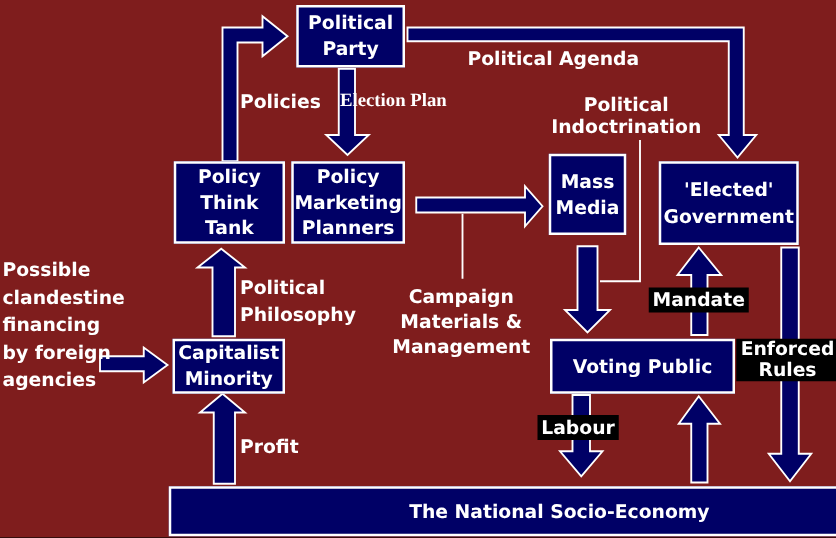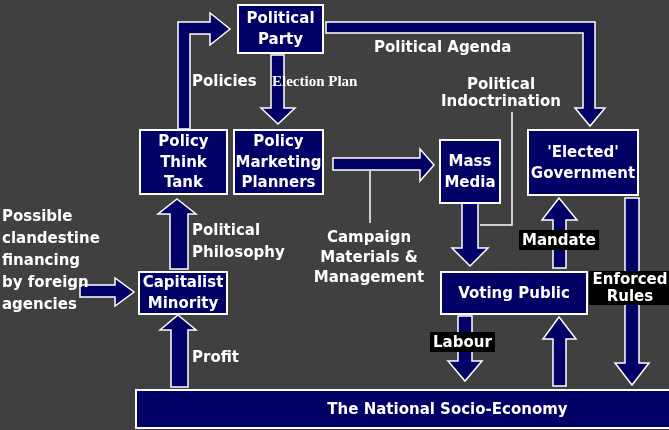--- a/index.html
+++ b/index.html
@@ -1,19 +1,19 @@
 <!DOCTYPE html>
 <html><head>
 <meta charset="utf-8">
 <style>
   html,body{margin:0;padding:0;background:#000;}
   #canvas{
     position:relative;
     width:669px;height:430px;
-    background:#404040;
+    background:#7f1d1d;
     font-family:"DejaVu Sans","Liberation Sans",sans-serif;
     font-weight:bold;
     color:#ffffff;
     overflow:hidden;
   }
   #arrow-layer{position:absolute;left:0;top:0;z-index:1;}
   .box{
     position:absolute;z-index:2;
     box-sizing:border-box;
     background:#000066;
@@ -60,21 +60,21 @@
   </svg>
 
   <div class="box" style="left:237px;top:4px;width:87px;height:50px;">Political
 Party</div>
   <div class="box" style="left:139px;top:129px;width:89px;height:66px;">Policy
 Think
 Tank</div>
   <div class="box" style="left:233px;top:129px;width:91px;height:66px;">Policy
 Marketing
 Planners</div>
-  <div class="box" style="left:439px;top:139px;width:62px;height:65px;">Mass
+  <div class="box" style="left:439px;top:123px;width:62px;height:65px;">Mass
 Media</div>
   <div class="box" style="left:527px;top:129px;width:112px;height:67px;">'Elected'
 Government</div>
   <div class="box" style="left:138px;top:271px;width:90px;height:44px;">Capitalist
 Minority</div>
   <div class="box" style="left:440px;top:271px;width:148px;height:44px;">Voting Public</div>
   <div class="box" style="left:135px;top:389px;width:625px;height:40px;">The National Socio-Economy</div>
 
   <div class="lbl loose" style="left:2px;top:189px;width:140px;margin-top:16px;">Possible
 clandestine

